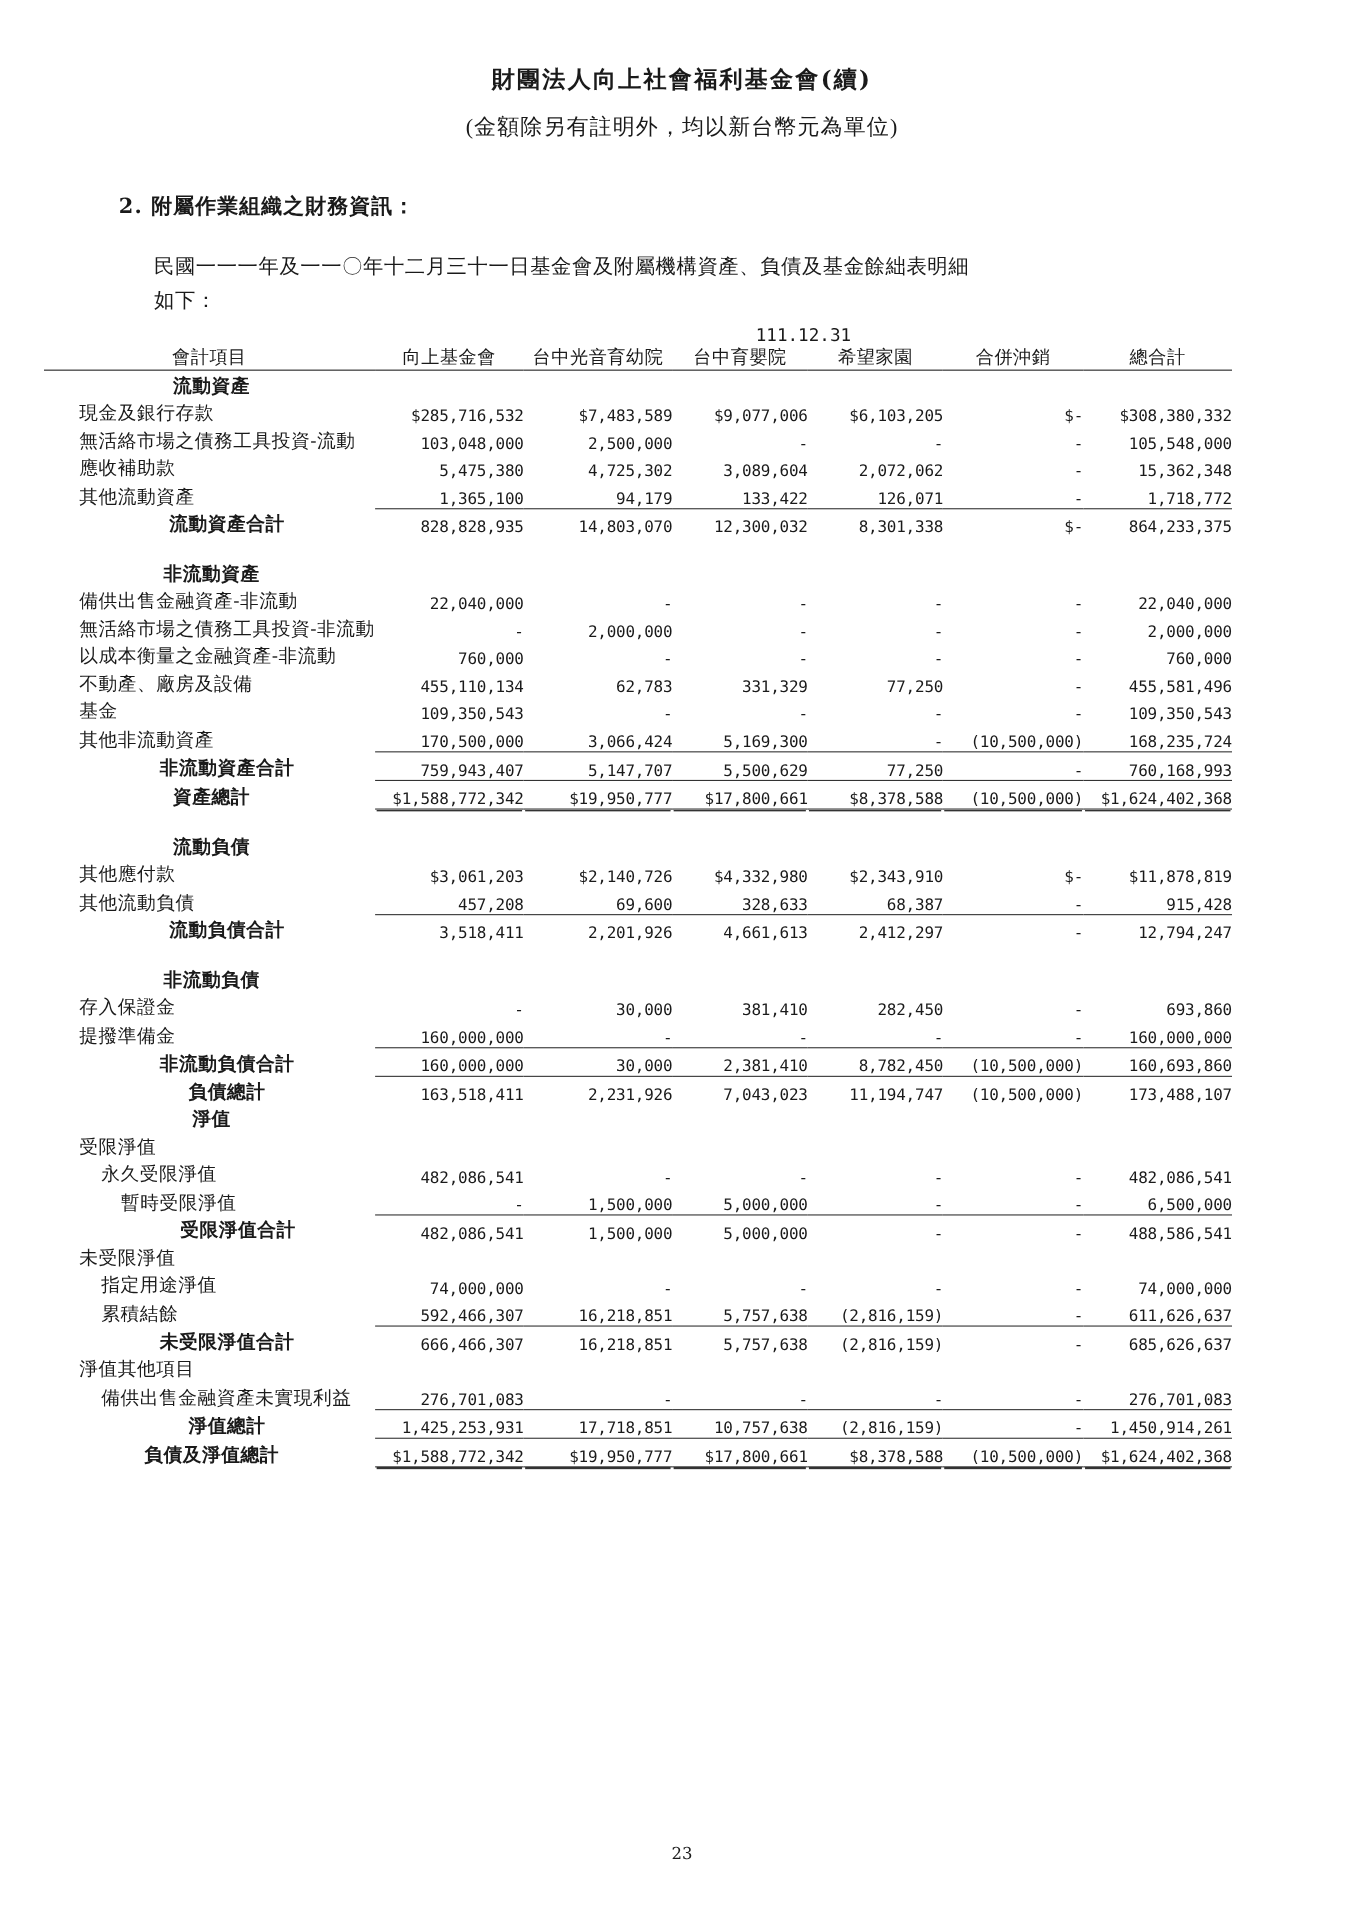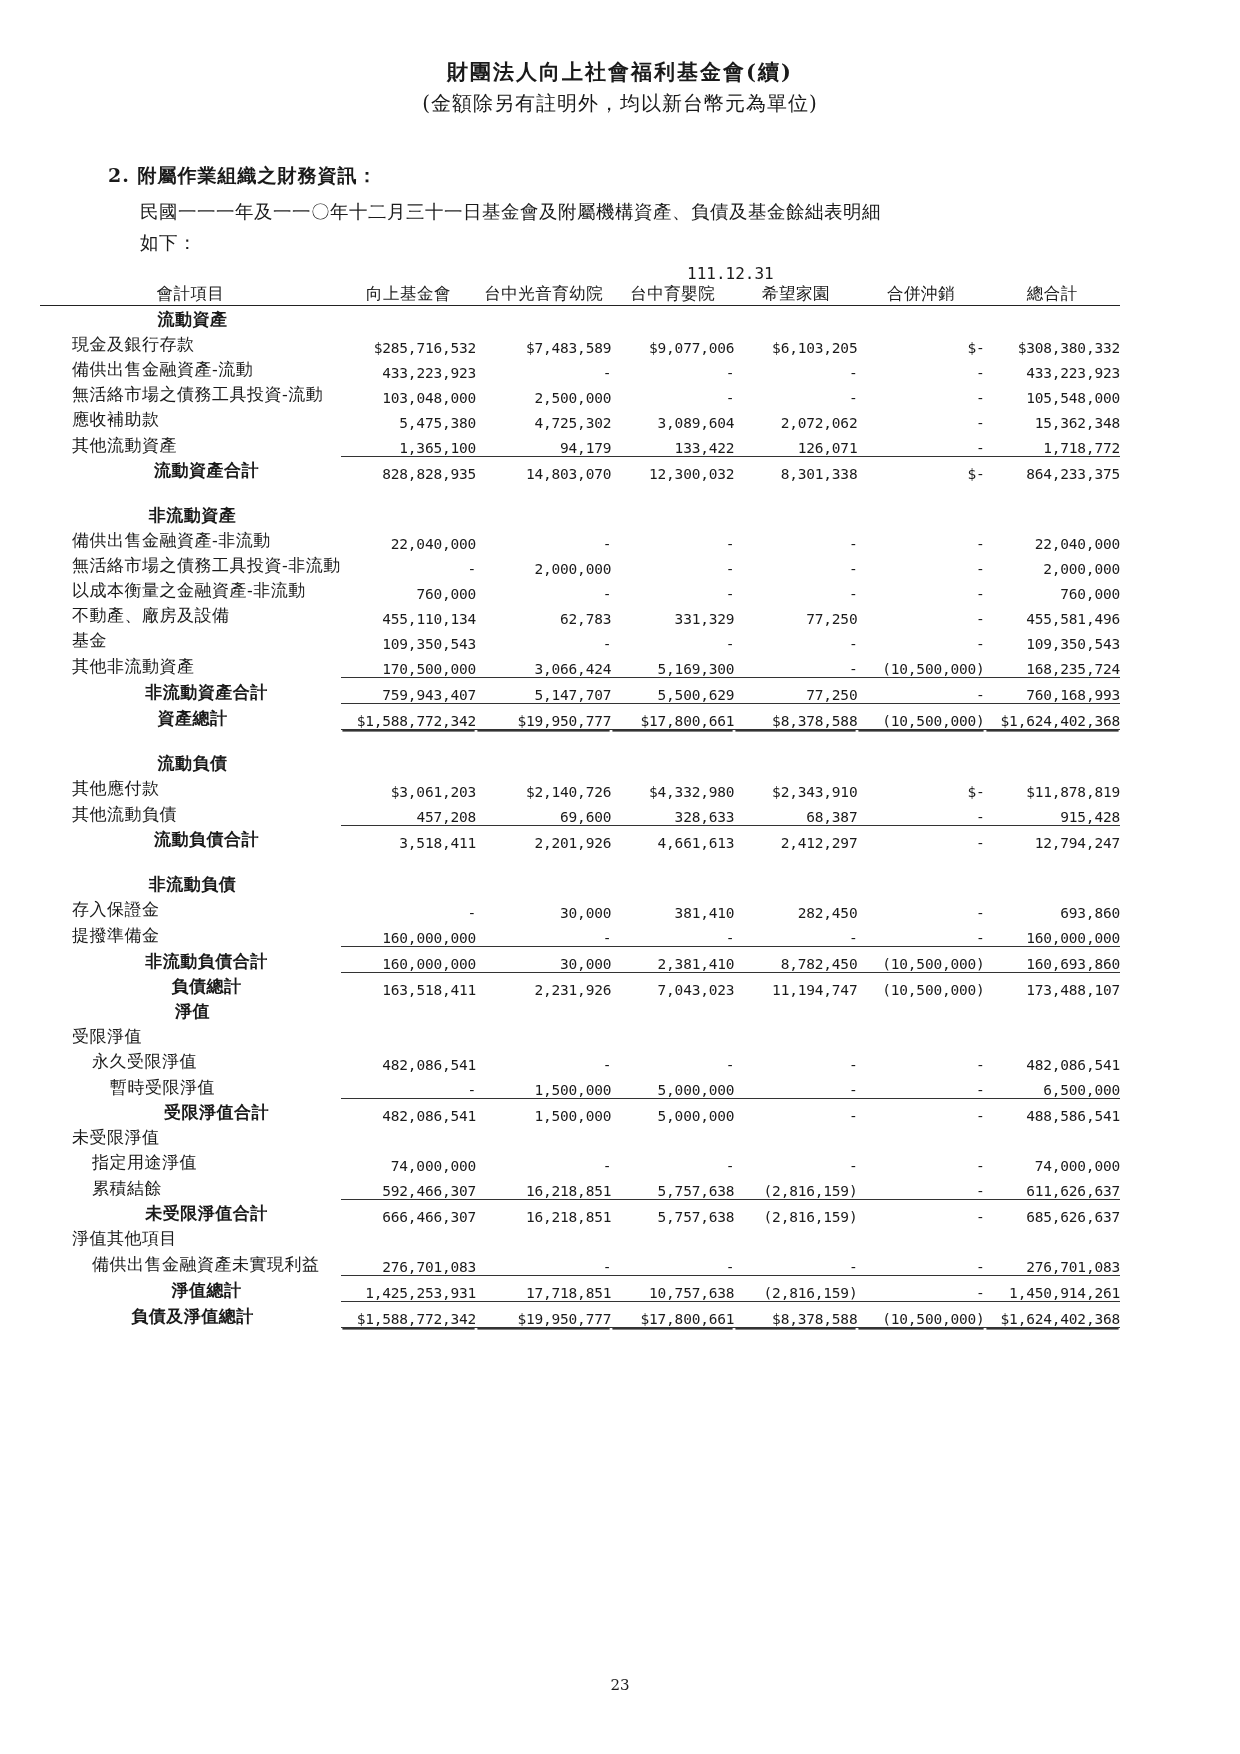--- a/index.html
+++ b/index.html
@@ -27,32 +27,33 @@
     margin-top: 58px;
   }
   .doc-title {
     font-size: 21px;
     letter-spacing: 2px;
     font-weight: 700;
   }
   .doc-subtitle {
     font-size: 20px;
     letter-spacing: 1px;
-    margin-top: 4px;
+    margin-top: 16px;
     font-weight: 500;
+    font-family: Liberation Serif, serif;
   }
   .section-heading {
     margin-top: 46px;
     margin-left: 108px;
     font-size: 19px;
     font-weight: 600;
     letter-spacing: 1px;
   }
   .intro {
-    margin-top: 8px;
+    margin-top: 27px;
     margin-left: 140px;
     font-size: 18.5px;
     line-height: 1.65;
     letter-spacing: 0.5px;
     width: 960px;
   }
   .table-wrap {
     margin-top: 6px;
     margin-left: 22px;
     width: 1196px;
@@ -183,29 +184,20 @@
           <tr>
             <td class="lbl ind1">現金及銀行存款</td>
             <td class="num">$285,716,532</td>
             <td class="num">$7,483,589</td>
             <td class="num">$9,077,006</td>
             <td class="num">$6,103,205</td>
             <td class="num">$-</td>
             <td class="num">$308,380,332</td>
           </tr>
           <tr>
-            <td class="lbl ind1">備供出售金融資產-流動</td>
-            <td class="num">433,223,923</td>
-            <td class="num">-</td>
-            <td class="num">-</td>
-            <td class="num">-</td>
-            <td class="num">-</td>
-            <td class="num">433,223,923</td>
-          </tr>
-          <tr>
             <td class="lbl ind1">無活絡市場之債務工具投資-流動</td>
             <td class="num">103,048,000</td>
             <td class="num">2,500,000</td>
             <td class="num">-</td>
             <td class="num">-</td>
             <td class="num">-</td>
             <td class="num">105,548,000</td>
           </tr>
           <tr>
             <td class="lbl ind1">應收補助款</td>

